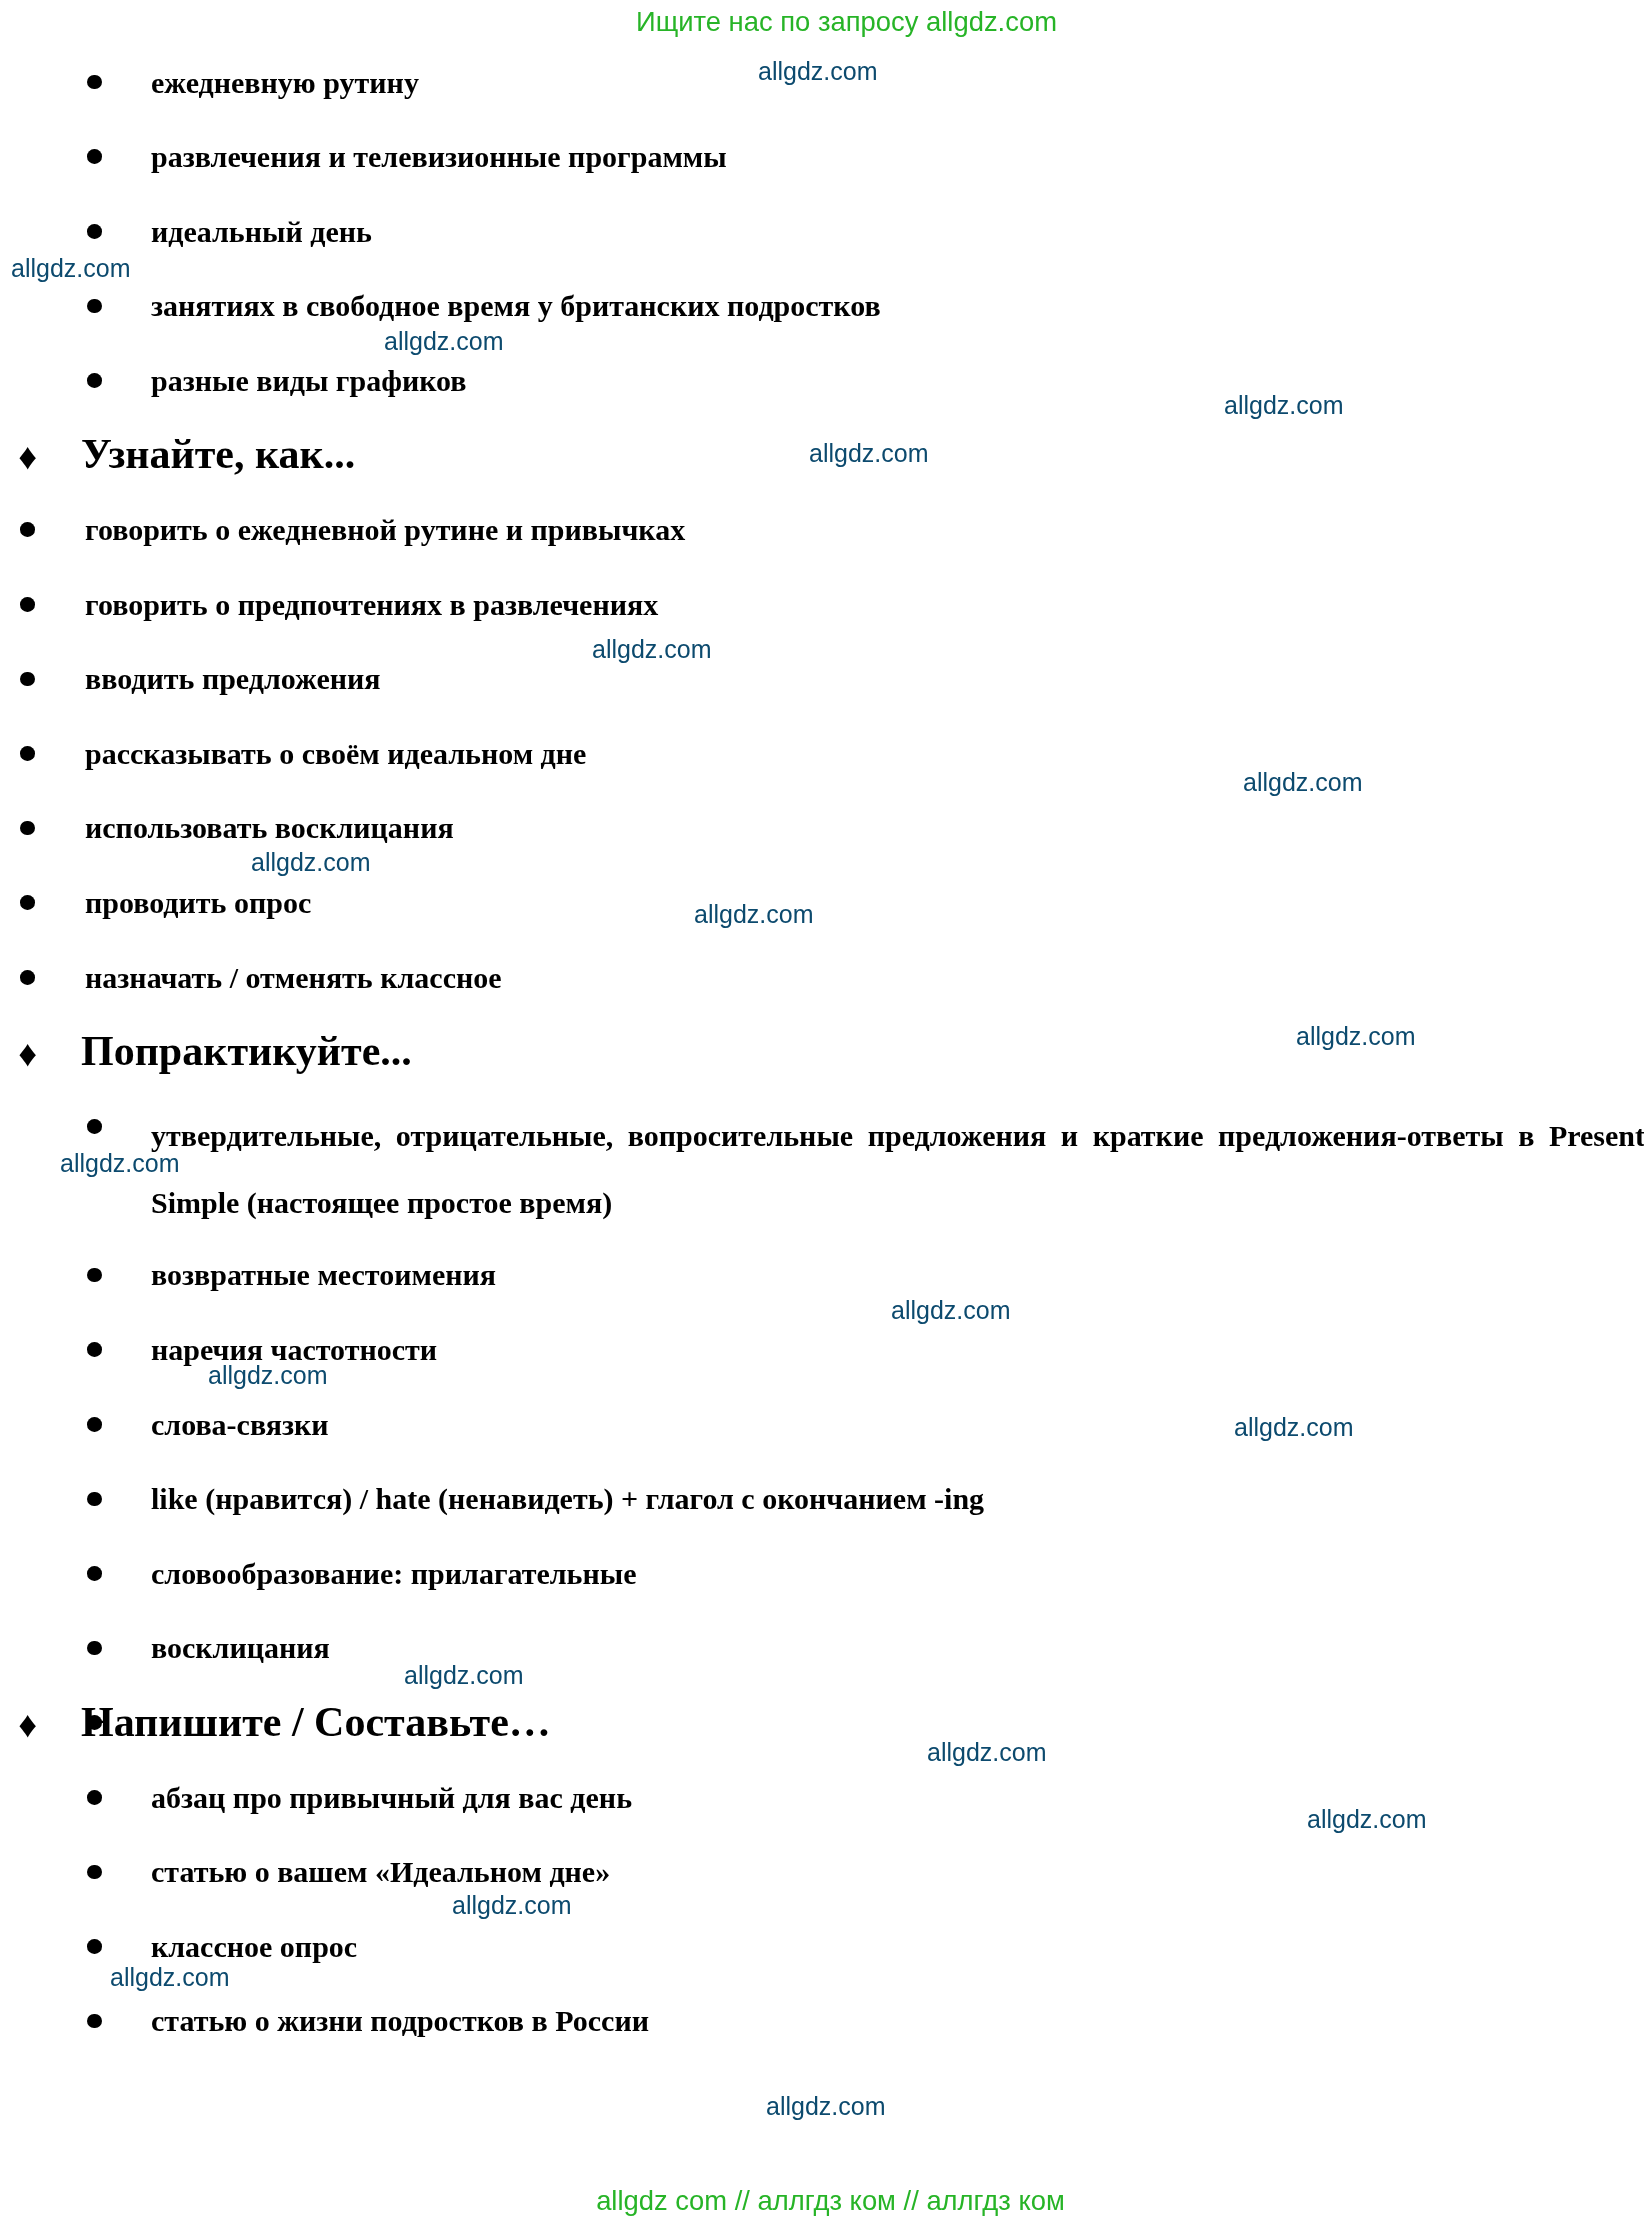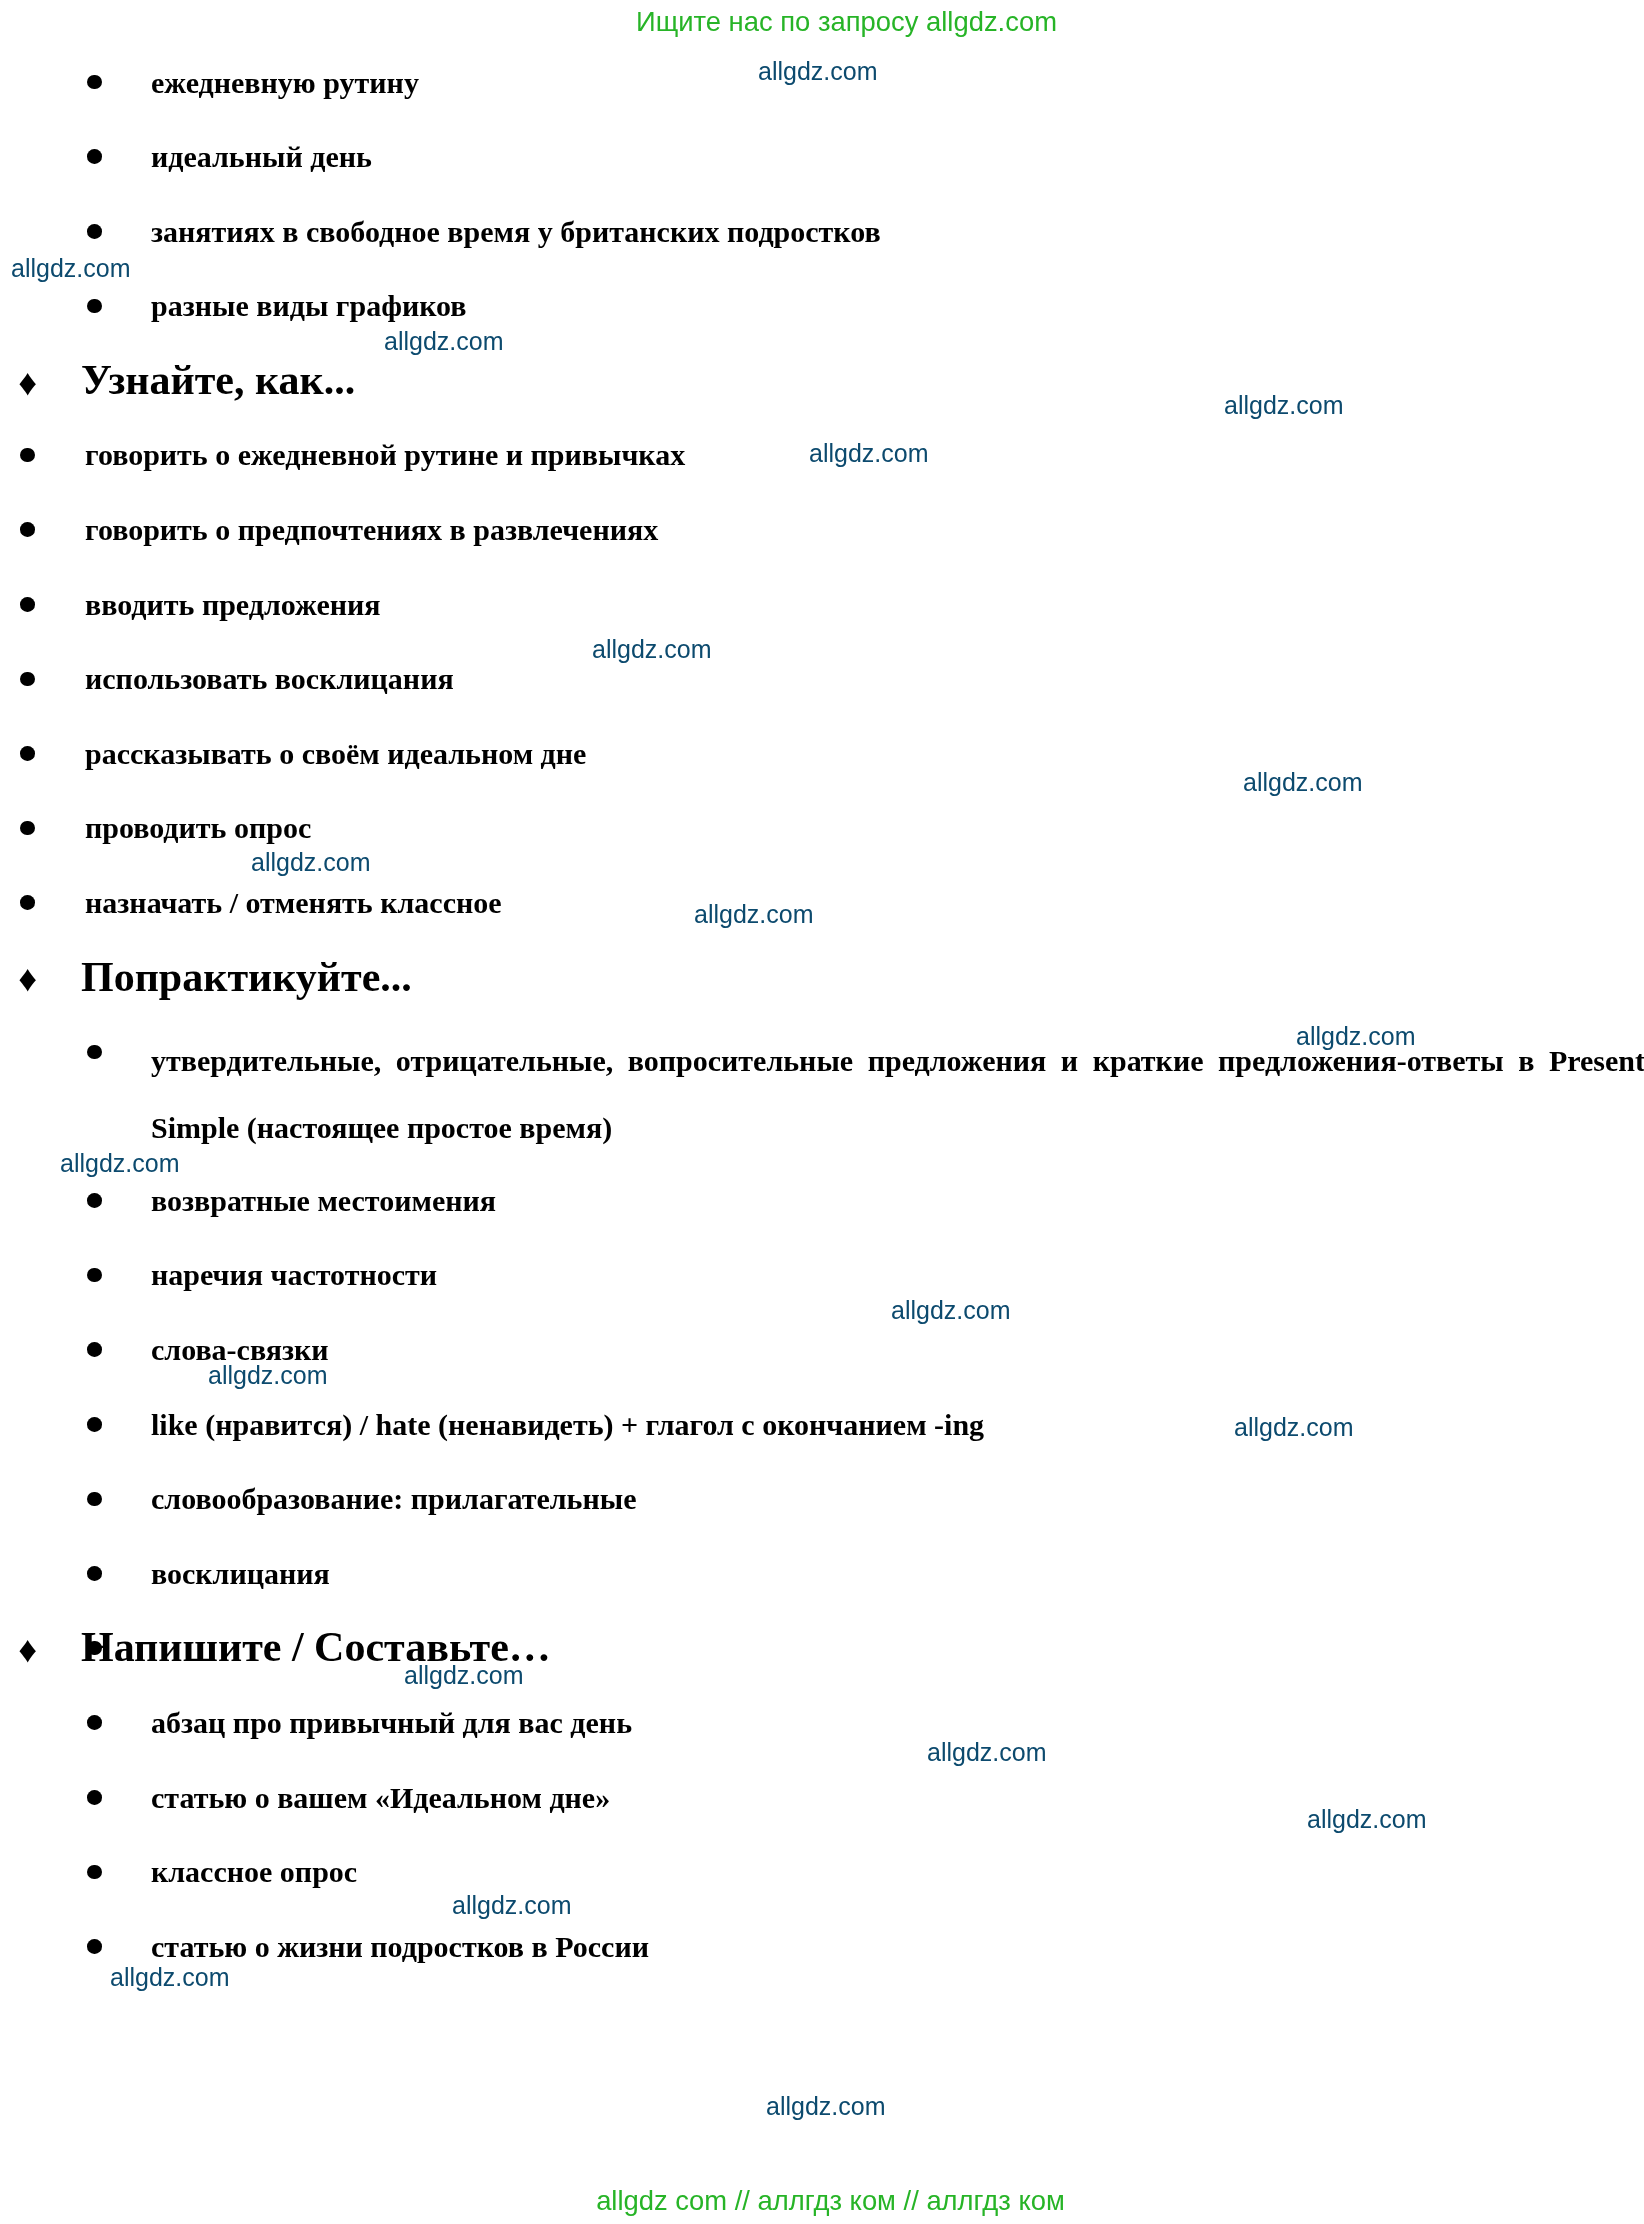--- a/index.html
+++ b/index.html
@@ -81,20 +81,24 @@
   <div class="banner top-banner">Ищите нас по запросу allgdz.com</div>
 
   <div class="content">
 
     <div class="item indent-a">
       <span class="bullet"></span>
       <span>ежедневную рутину</span>
     </div>
     <div class="item indent-a">
       <span class="bullet"></span>
+      <span>развлечения и телевизионные программы</span>
+    </div>
+    <div class="item indent-a">
+      <span class="bullet"></span>
       <span>идеальный день</span>
     </div>
     <div class="item indent-a">
       <span class="bullet"></span>
       <span>занятиях в свободное время у британских подростков</span>
     </div>
     <div class="item indent-a">
       <span class="bullet"></span>
       <span>разные виды графиков</span>
     </div>
@@ -110,25 +114,25 @@
     <div class="item indent-b">
       <span class="bullet"></span>
       <span>говорить о предпочтениях в развлечениях</span>
     </div>
     <div class="item indent-b">
       <span class="bullet"></span>
       <span>вводить предложения</span>
     </div>
     <div class="item indent-b">
       <span class="bullet"></span>
+      <span>рассказывать о своём идеальном дне</span>
+    </div>
+    <div class="item indent-b">
+      <span class="bullet"></span>
       <span>использовать восклицания</span>
-    </div>
-    <div class="item indent-b">
-      <span class="bullet"></span>
-      <span>рассказывать о своём идеальном дне</span>
     </div>
     <div class="item indent-b">
       <span class="bullet"></span>
       <span>проводить опрос</span>
     </div>
     <div class="item indent-b">
       <span class="bullet"></span>
       <span>назначать / отменять классное</span>
     </div>
 

